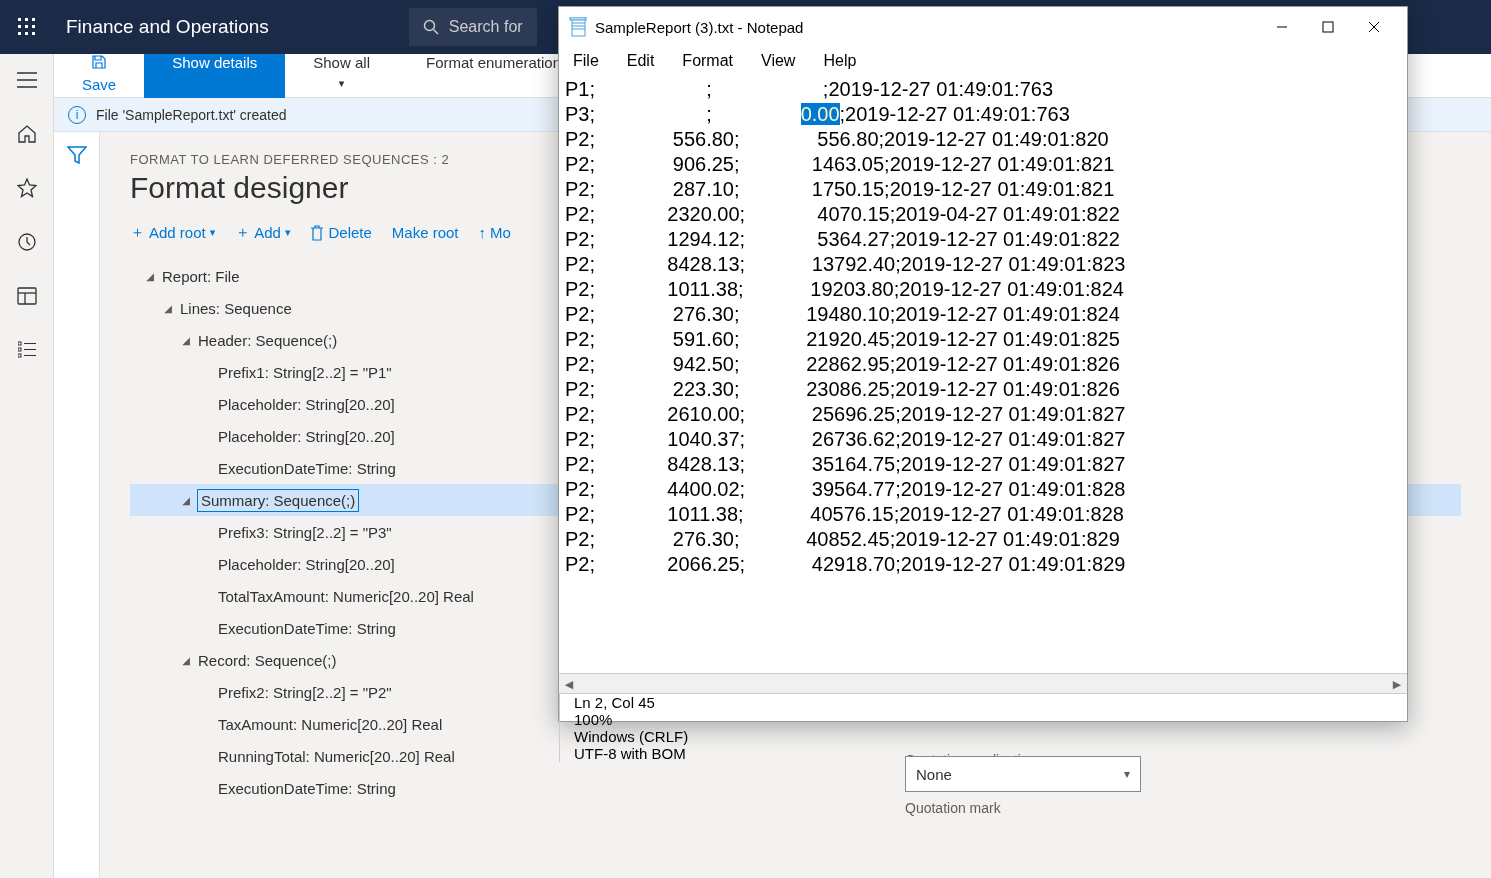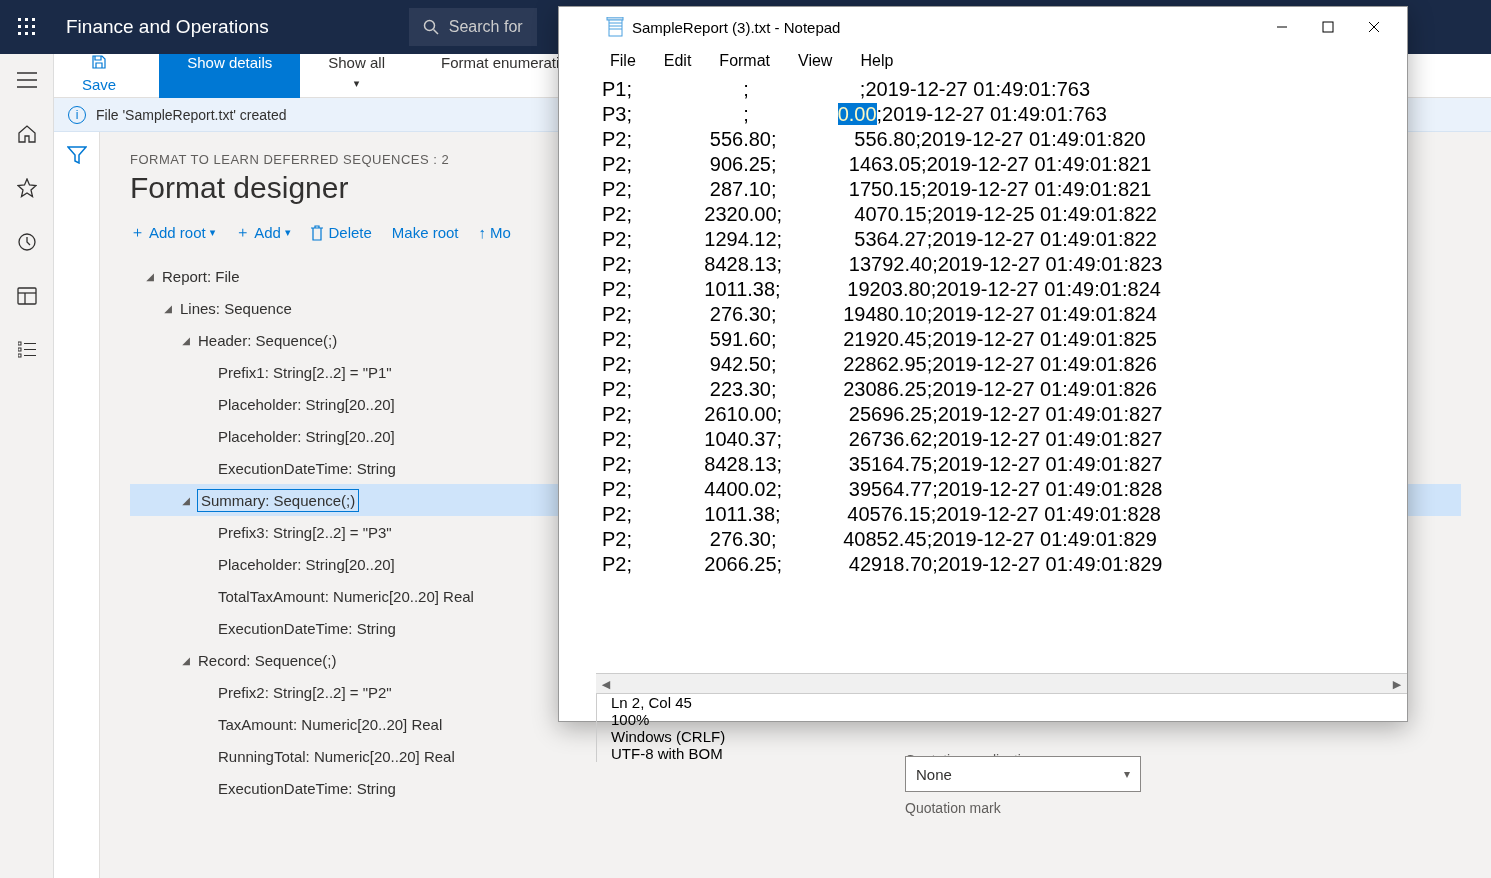--- a/index.html
+++ b/index.html
@@ -13,21 +13,21 @@
 .searchbar svg { margin-right: 10px; }
 
 
 .leftrail { position: absolute; left:0; top:54px; width:54px; bottom:0; background:#f3f2f1; border-right:1px solid #ddd; display:flex; flex-direction:column; align-items:center; padding-top:10px; gap:22px; }
 .leftrail .railicon { color:#323130; display:flex; align-items:center; justify-content:center; width:32px; height:32px; }
 
 
 .cmdbar { position:absolute; left:54px; top:54px; right:0; height:44px; background:#fff; display:flex; align-items:center; border-bottom:1px solid #e1dfdd;}
 .cmditem { height:44px; display:flex; align-items:center; padding:0 28px; color:#323130; font-size:15px; gap:6px;flex-direction:column;}
 .cmditem.save { color:#0078d4; }
-.cmditem.active { background:#0078d4; color:#fff;margin-left:15px; }
+.cmditem.active { background:#0078d4; color:#fff; }
 .cmditem .chev { font-size:11px; }
 
 
 .infobar { position:absolute; left:54px; top:98px; right:0; height:34px; background:#eaf2fb; color:#323130; display:flex; align-items:center; padding-left:14px; font-size:14px; border-bottom:1px solid #d6e4f3;}
 .infobar .infoicon { width:18px; height:18px; border:1px solid #0078d4; color:#0078d4; border-radius:50%; display:flex; align-items:center; justify-content:center; font-size:12px; margin-right:10px;}
 
 
 .filtercol { position:absolute; left:54px; top:132px; width:46px; bottom:0; background:#fff; border-right:1px solid #e1dfdd; display:flex; justify-content:center; padding-top:14px;}
 .filtercol svg { color:#0078d4; }
 
@@ -48,21 +48,21 @@
 .indent1 { padding-left:12px; }
 .indent2 { padding-left:30px; }
 .indent3 { padding-left:48px; }
 .indent4 { padding-left:68px; }
 
 
 .formlabel { position:absolute; font-size:14px; color:#605e5c; }
 .formselect { position:absolute; height:36px; border:1px solid #8a8886; background:#fff; display:flex; align-items:center; justify-content:space-between; padding:12px 10px; font-size:15px; color:#323130; }
 
 
-.notepad { position:absolute; left:558px; top:6px; width:850px; height:716px; background:#fff; border:1px solid #999; box-shadow:0 6px 24px rgba(0,0,0,0.3); display:flex; flex-direction:column;padding-left:37px; }
+.notepad { position:absolute; left:558px; top:6px; width:850px; height:716px; background:#fff; border:1px solid #999; box-shadow:0 6px 24px rgba(0,0,0,0.3); display:flex; flex-direction:column; }
 .np-title { height:40px; display:flex; align-items:center; padding:0 10px; font-size:15px; color:#000; }
 .np-title .np-icon { margin-right:8px; }
 .np-title .spacer { flex:1; }
 .np-title .winbtn { width:46px; height:30px; display:flex; align-items:center; justify-content:center; }
 .np-menu { height:28px; display:flex; align-items:center; gap:28px; padding:0 14px; font-size:16px; color:#000; }
 .np-body { flex:1; overflow:hidden; position:relative; font-family:Consolas,monospace; font-size:20px; line-height:25px; color:#000; padding:2px 6px; }
 .np-body .row { white-space:pre; }
 .np-body .hl { background:#0078d4; color:#fef9c3; }
 .np-scroll { height:20px; border-top:1px solid #ccc; background:#f0f0f0; position:relative;}
 .np-scroll .larrow,.np-scroll .rarrow{ position:absolute; top:0; width:20px; height:20px; display:flex; align-items:center; justify-content:center; color:#666; font-size:11px;}
@@ -323,21 +323,21 @@
     <span>Format</span>
     <span>View</span>
     <span>Help</span>
   </div>
   <div class="np-body" id="np-body">
       <div class="row">P1;                    ;                    ;2019-12-27 01:49:01:763</div>
       <div class="row">P3;                    ;                <span class="hl">0.00</span>;2019-12-27 01:49:01:763</div>
       <div class="row">P2;              556.80;              556.80;2019-12-27 01:49:01:820</div>
       <div class="row">P2;              906.25;             1463.05;2019-12-27 01:49:01:821</div>
       <div class="row">P2;              287.10;             1750.15;2019-12-27 01:49:01:821</div>
-      <div class="row">P2;             2320.00;             4070.15;2019-12-25 01:49:01:822</div>
+      <div class="row">P2;             2320.00;             4070.15;2019-04-27 01:49:01:822</div>
       <div class="row">P2;             1294.12;             5364.27;2019-12-27 01:49:01:822</div>
       <div class="row">P2;             8428.13;            13792.40;2019-12-27 01:49:01:823</div>
       <div class="row">P2;             1011.38;            19203.80;2019-12-27 01:49:01:824</div>
       <div class="row">P2;              276.30;            19480.10;2019-12-27 01:49:01:824</div>
       <div class="row">P2;              591.60;            21920.45;2019-12-27 01:49:01:825</div>
       <div class="row">P2;              942.50;            22862.95;2019-12-27 01:49:01:826</div>
       <div class="row">P2;              223.30;            23086.25;2019-12-27 01:49:01:826</div>
       <div class="row">P2;             2610.00;            25696.25;2019-12-27 01:49:01:827</div>
       <div class="row">P2;             1040.37;            26736.62;2019-12-27 01:49:01:827</div>
       <div class="row">P2;             8428.13;            35164.75;2019-12-27 01:49:01:827</div>

